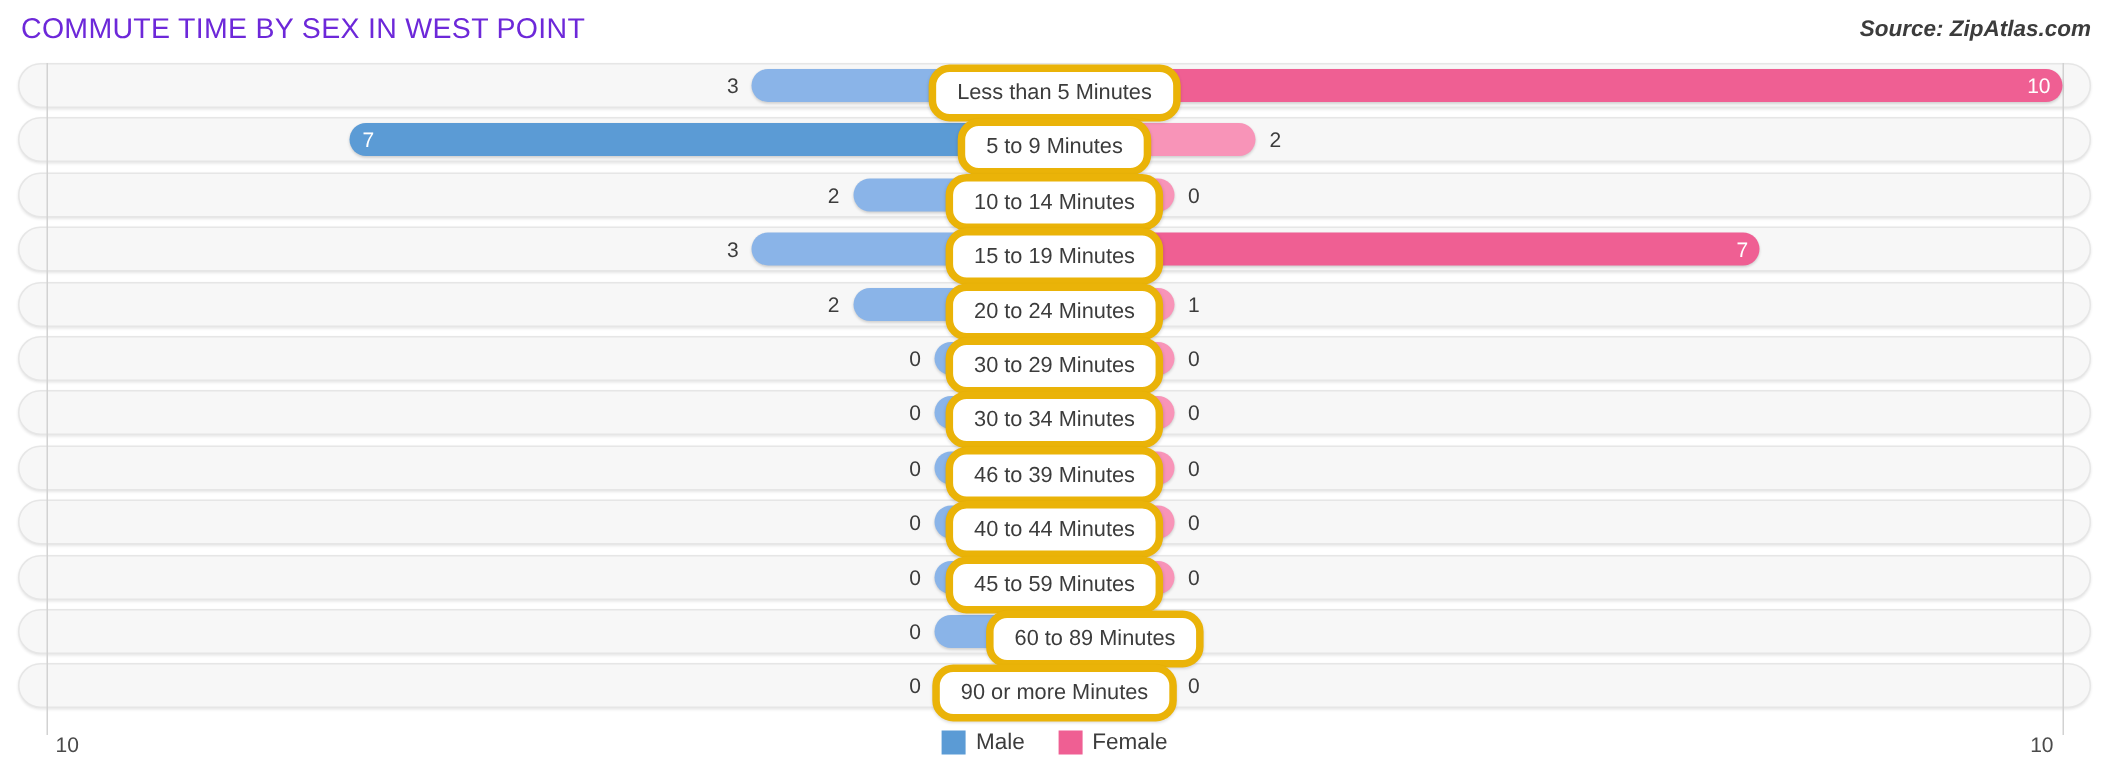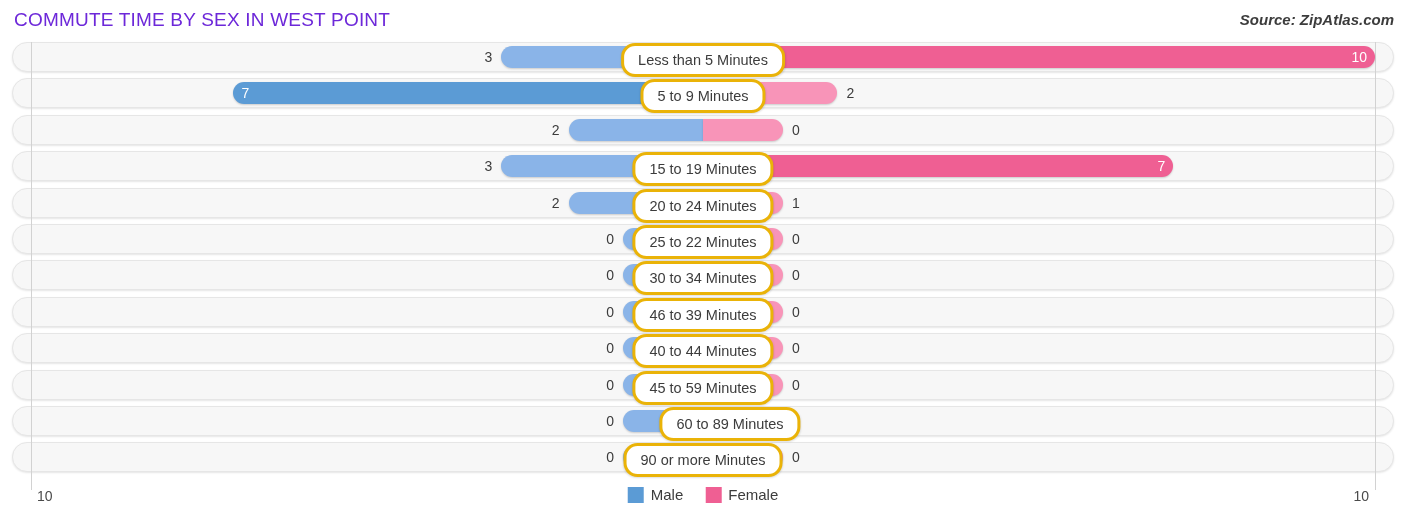--- a/index.html
+++ b/index.html
@@ -130,21 +130,21 @@
 
   
   .pill {
     position: absolute;
     top: 1px;
     height: 28px;
     line-height: 28px;
     left: 50%;
     transform: translateX(-50%);
     background: #ffffff;
-    border: 3px solid #eab308;
+    border: 5px solid #eab308;
     border-radius: 14px;
     padding: 0 14px;
     font-size: 14.5px;
     color: #3c3c3c;
     white-space: nowrap;
     box-shadow: 0 1px 2px rgba(0,0,0,0.13);
     z-index: 6;
   }
 
   
@@ -215,20 +215,21 @@
         <div class="bar female" style="width: 134.4px; background: rgb(248, 148, 184);"></div>
         <div class="val-out female" style="left: 846.4px;">2</div>
         <div class="pill" style="left: 703px;">5 to 9 Minutes</div>
       </div>
       <div class="row">
         <div class="track"></div>
         <div class="bar male" style="width: 134.4px; background: rgb(138, 180, 232);"></div>
         <div class="val-out male" style="right: 846.4px; left: auto; width: 40px;">2</div>
         <div class="bar female" style="width: 80px; background: rgb(248, 148, 184);"></div>
         <div class="val-out female" style="left: 792px;">0</div>
+        <div class="pill" style="left: 703px;">10 to 14 Minutes</div>
       </div>
       <div class="row">
         <div class="track"></div>
         <div class="bar male" style="width: 201.6px; background: rgb(138, 180, 232);"></div>
         <div class="val-out male" style="right: 913.6px; left: auto; width: 40px;">3</div>
         <div class="bar female" style="width: 470.4px; background: rgb(239, 95, 147);"></div>
         <div class="val-in" style="left: 1149.4px; width: 16px; text-align: right;">7</div>
         <div class="pill" style="left: 703px;">15 to 19 Minutes</div>
       </div>
       <div class="row">
@@ -238,21 +239,21 @@
         <div class="bar female" style="width: 80px; background: rgb(248, 148, 184);"></div>
         <div class="val-out female" style="left: 792px;">1</div>
         <div class="pill" style="left: 703px;">20 to 24 Minutes</div>
       </div>
       <div class="row">
         <div class="track"></div>
         <div class="bar male" style="width: 80px; background: rgb(138, 180, 232);"></div>
         <div class="val-out male" style="right: 792px; left: auto; width: 40px;">0</div>
         <div class="bar female" style="width: 80px; background: rgb(248, 148, 184);"></div>
         <div class="val-out female" style="left: 792px;">0</div>
-        <div class="pill" style="left: 703px;">25 to 22 Minutes</div>
+        <div class="pill" style="left: 703px;">30 to 29 Minutes</div>
       </div>
       <div class="row">
         <div class="track"></div>
         <div class="bar male" style="width: 80px; background: rgb(138, 180, 232);"></div>
         <div class="val-out male" style="right: 792px; left: auto; width: 40px;">0</div>
         <div class="bar female" style="width: 80px; background: rgb(248, 148, 184);"></div>
         <div class="val-out female" style="left: 792px;">0</div>
         <div class="pill" style="left: 703px;">30 to 34 Minutes</div>
       </div>
       <div class="row">

